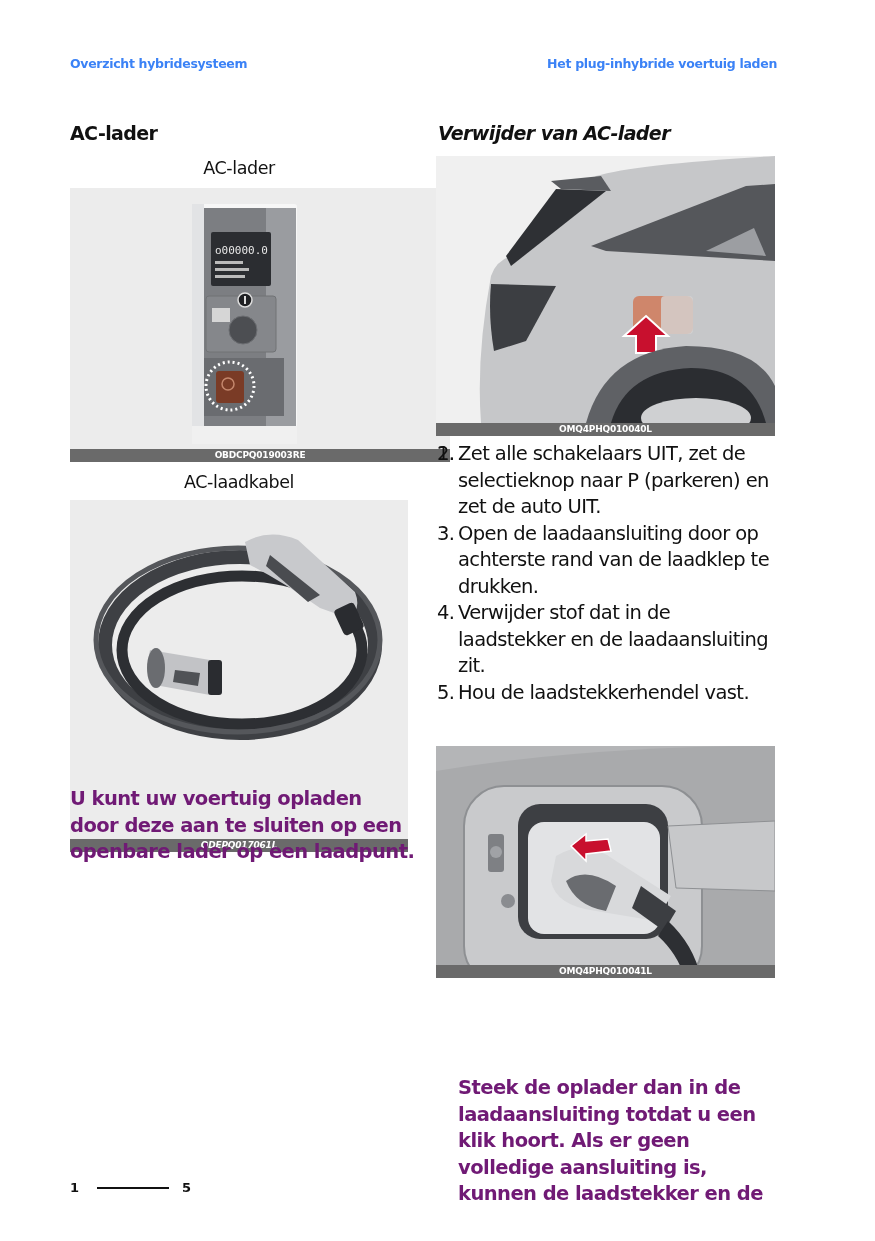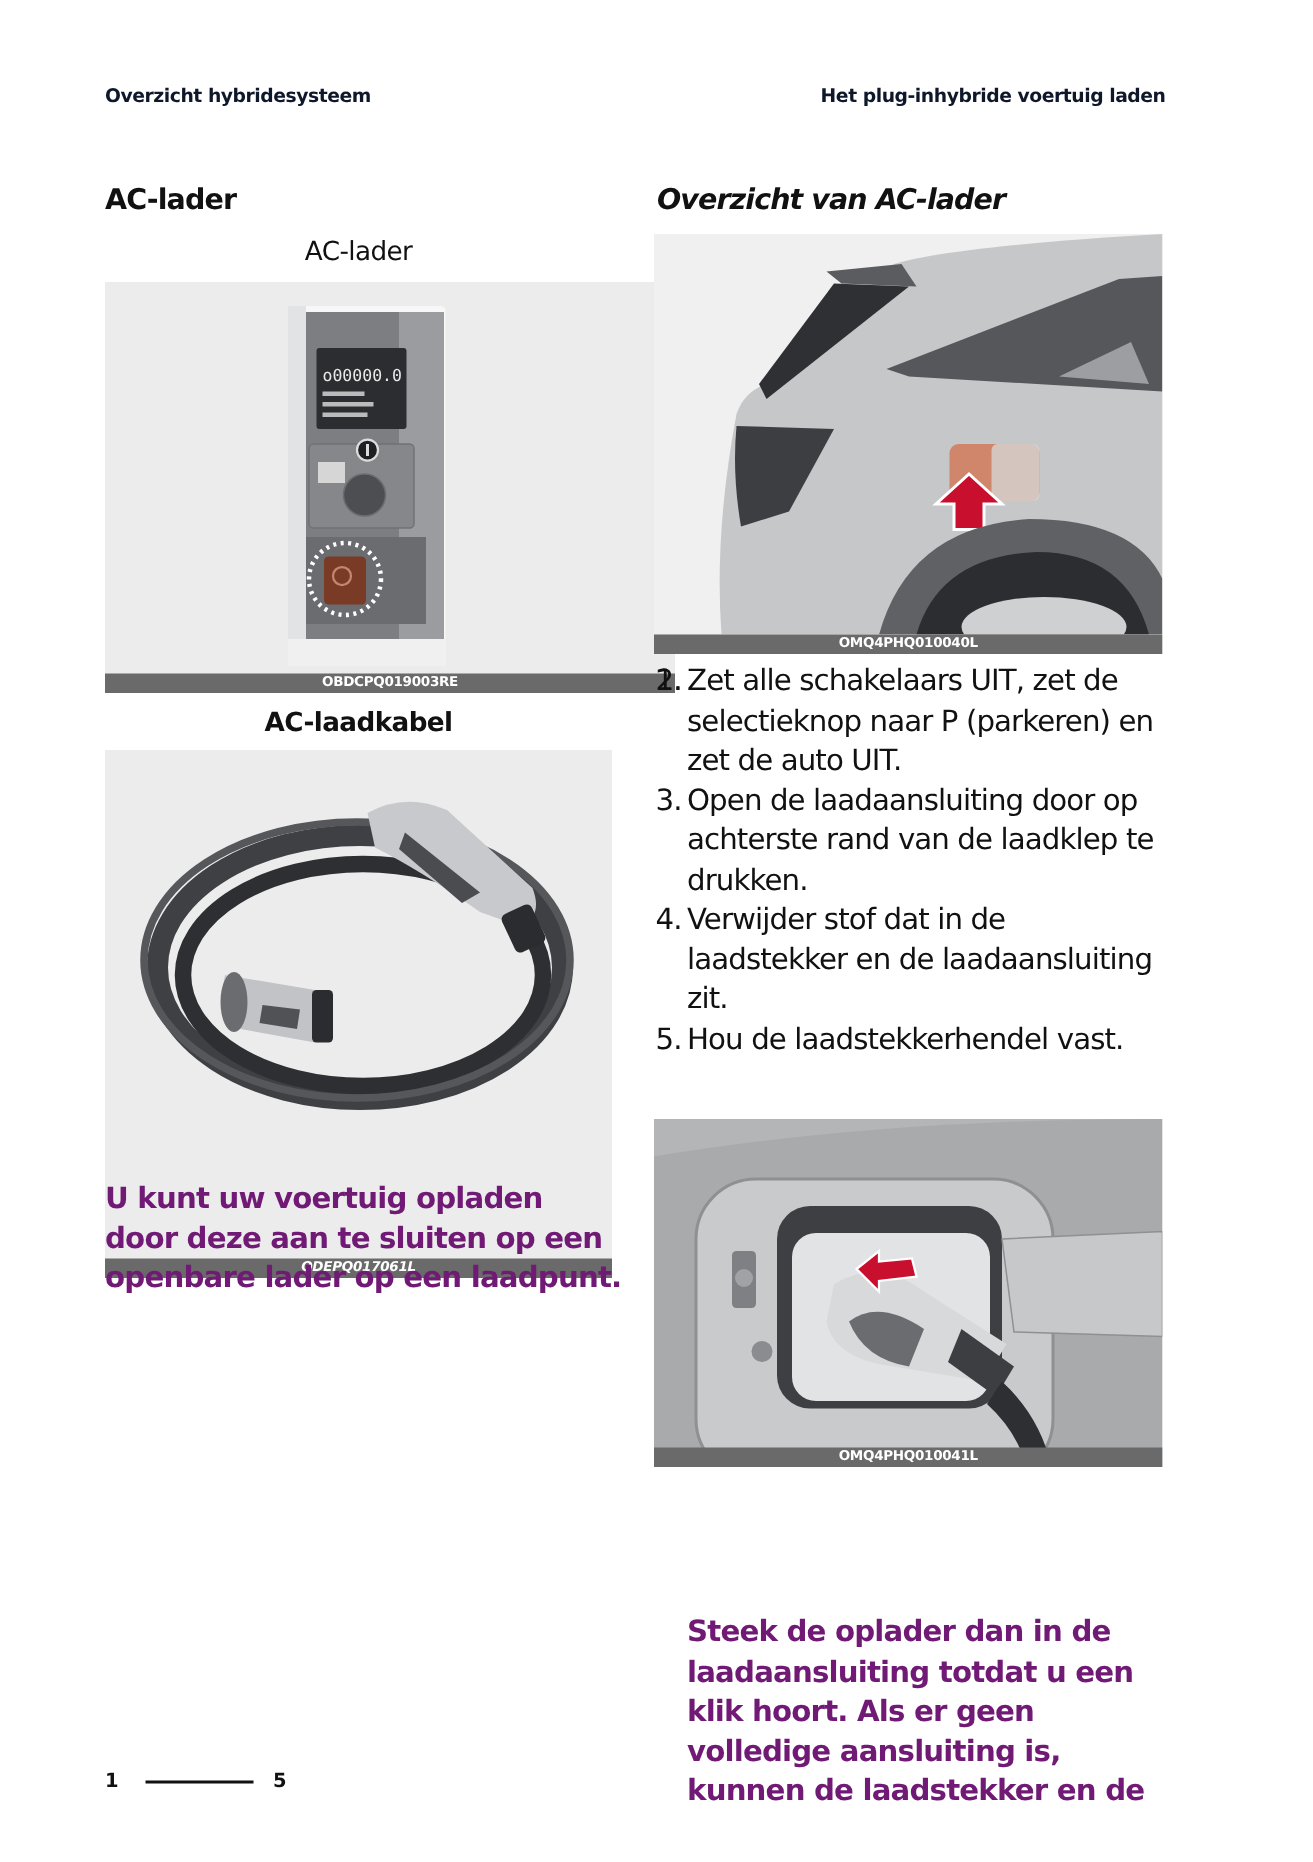--- a/index.html
+++ b/index.html
@@ -1,19 +1,19 @@
 <!DOCTYPE html>
 <html><head>
 <meta charset="utf-8">
 <style>
   * { margin: 0; padding: 0; box-sizing: border-box; }
   html, body { width: 875px; height: 1241px; background: #ffffff; overflow: hidden; }
   body { position: relative; font-family: "DejaVu Sans", "Liberation Sans", sans-serif; color: #111; }
 
-  .running-head { position: absolute; top: 56px; font-family: "DejaVu Sans", sans-serif; font-weight: bold; font-size: 12.5px; letter-spacing: -0.3px; color: #0f172a; }
+  .running-head { position: absolute; top: 56px; font-family: "DejaVu Sans", sans-serif; font-weight: bold; font-size: 12.5px; letter-spacing: -0.3px; color: #3b82f6; }
   .running-head.left { left: 70px; }
   .running-head.right { right: 98px; }
 
   .section-title { position: absolute; font-family: "DejaVu Sans", sans-serif; font-weight: bold; font-size: 19px; letter-spacing: -0.6px; color: #111; }
   .section-title.left { left: 70px; top: 122px; }
   .section-title.right { left: 438px; top: 122px; font-style: italic; }
 
   .fig-caption { position: absolute; left: 70px; width: 338px; text-align: center; font-size: 17.5px; letter-spacing: -0.4px; color: #111; }
 
   .figure { position: absolute; background: #ececec; overflow: hidden; }
@@ -61,21 +61,21 @@
 
     <rect x="134" y="170" width="80" height="58" fill="#6a6c70"></rect>
     <circle cx="160" cy="198" r="24" fill="none" stroke="#ffffff" stroke-width="3" stroke-dasharray="2 3"></circle>
     <rect x="146" y="183" width="28" height="32" rx="3" fill="#7a3b26"></rect>
     <circle cx="158" cy="196" r="6" fill="none" stroke="#c4876d" stroke-width="1.5"></circle>
     <rect x="122" y="238" width="105" height="18" fill="#f0f0f0"></rect>
   </svg>
   <div class="fig-code">OBDCPQ019003RE</div>
 </div>
 
-<div class="fig-caption" style="top:472px;font-weight:bold;">AC-laadkabel</div>
+<div class="fig-caption" style="top:472px;">AC-laadkabel</div>
 
 <div class="figure" style="left:70px; top:500px; width:338px; height:352px;font-style:italic;">
   <svg width="338" height="265" viewBox="0 0 338 265" style="position:absolute;left:0;top:0;">
     <rect x="0" y="0" width="338" height="265" fill="#ececec"></rect>
     <ellipse cx="170" cy="145" rx="135" ry="88" fill="none" stroke="#3e4044" stroke-width="14"></ellipse>
     <ellipse cx="172" cy="150" rx="120" ry="74" fill="none" stroke="#2d2f33" stroke-width="11"></ellipse>
     <ellipse cx="168" cy="140" rx="142" ry="92" fill="none" stroke="#55575b" stroke-width="5"></ellipse>
 
     <path d="M175 42 Q200 28 228 40 L285 92 Q292 110 278 118 L250 108 Q210 80 180 65 Z" fill="#c8c9cc"></path>
     <path d="M200 55 L250 95 L238 102 L196 66 Z" fill="#4a4c50"></path>
@@ -84,21 +84,21 @@
     <path d="M80 150 L140 160 Q150 170 140 195 L85 185 Q75 170 80 150 Z" fill="#c2c3c6"></path>
     <ellipse cx="86" cy="168" rx="9" ry="20" fill="#6a6c70"></ellipse>
     <rect x="138" y="160" width="14" height="35" rx="3" fill="#2a2c30"></rect>
     <path d="M105 170 L130 173 L128 186 L103 182 Z" fill="#505256"></path>
   </svg>
   <div class="fig-code">ODEPQ017061L</div>
 </div>
 
 <div class="body-text" style="left:70px; top:786px; width:345px;">U kunt uw voertuig opladen door deze aan te sluiten op een openbare lader op een laadpunt.</div>
 
-<div class="section-title right">Overzicht van AC-lader</div>
+<div class="section-title right">Verwijder van AC-lader</div>
 
 <div class="figure" style="left:436px; top:156px; width:339px; height:280px;">
   <svg width="339" height="267" viewBox="0 0 339 267" style="position:absolute;left:0;top:0;">
     <rect x="0" y="0" width="339" height="267" fill="#f0f0f0"></rect>
 
     <path d="M55 120 Q60 105 75 100 L160 20 Q200 8 339 0 L339 267 L45 267 Q40 200 55 120 Z" fill="#c6c7c9"></path>
 
     <path d="M115 25 L165 20 L175 35 L125 33 Z" fill="#5a5c60"></path>
     <path d="M120 33 L170 35 L75 110 L70 100 Z" fill="#2e3034"></path>
 

